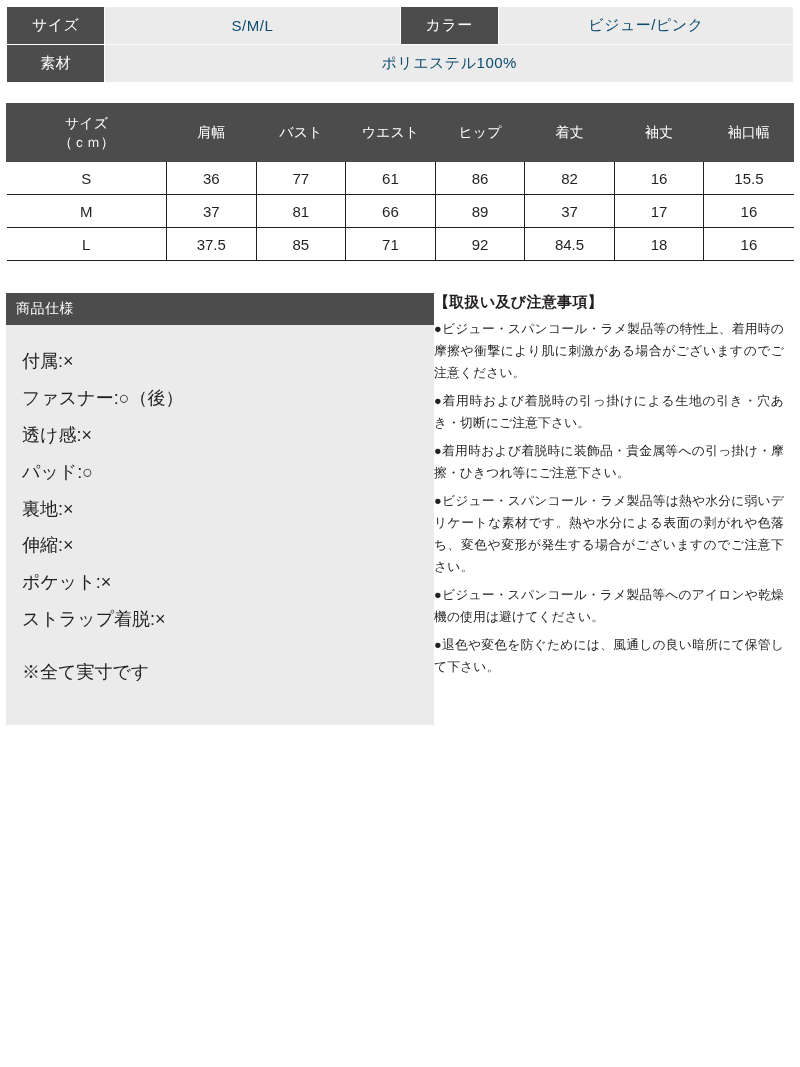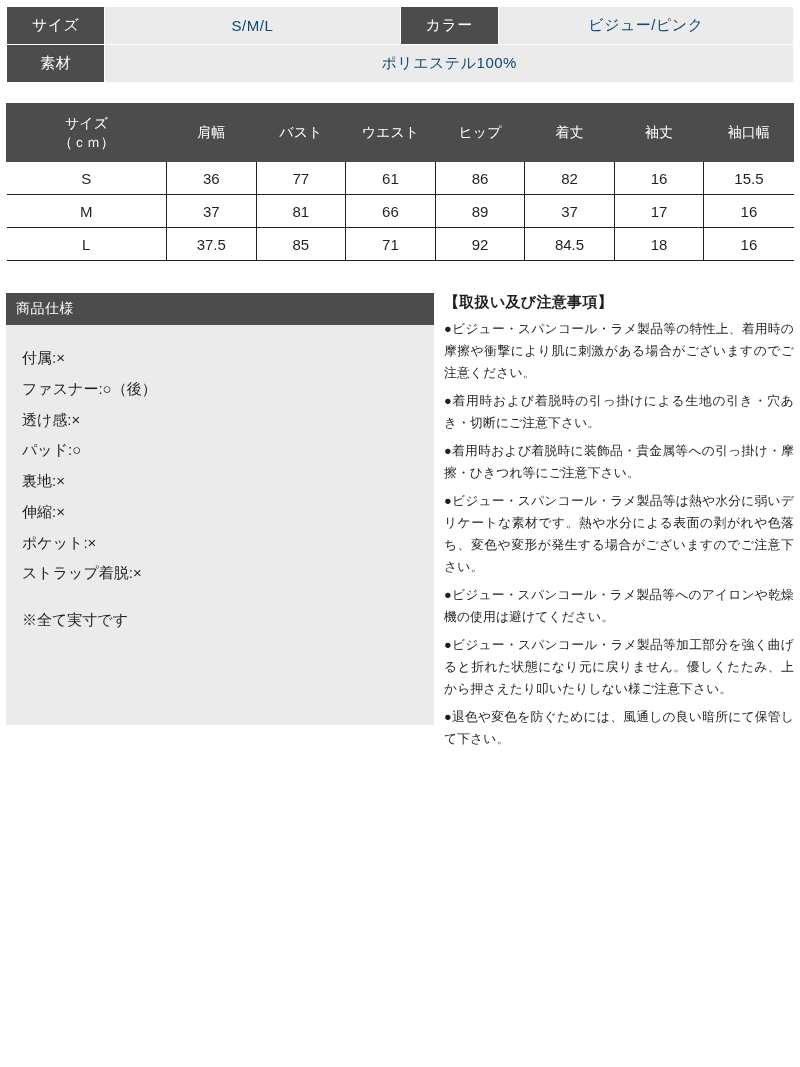--- a/index.html
+++ b/index.html
@@ -85,41 +85,40 @@
   }
   .size-table tbody td {
     background: #ffffff;
   }
 
   
   .cols {
     width: 788px;
     margin: 32px auto 0 auto;
     display: flex;
-    gap: 10px;
     align-items: flex-start;
   }
   .col-left {
     width: 428px;
   }
   .col-right {
     width: 350px;
   }
   .panel-title {
     background: #4c4c4c;
     color: #ffffff;
     font-size: 14px;
     padding: 7px 10px;
     letter-spacing: 0.5px;
   }
   .panel-body {
     background: #ebebeb;
     min-height: 400px;
     padding: 18px 0 20px 16px;
-    font-size: 15px;
+    font-size: 18px;
     line-height: 2.05;
     color: #231f20;
   }
   .panel-body .gap {
     height: 16px;
   }
   .notes-title {
     font-size: 15px;
     font-weight: bold;
     margin-bottom: 6px;
@@ -226,20 +225,19 @@
     </div>
 
     <div class="col-right">
       <div class="notes-title">【取扱い及び注意事項】</div>
       <div class="notes-list">
         <p>●ビジュー・スパンコール・ラメ製品等の特性上、着用時の摩擦や衝撃により肌に刺激がある場合がございますのでご注意ください。</p>
         <p>●着用時および着脱時の引っ掛けによる生地の引き・穴あき・切断にご注意下さい。</p>
         <p>●着用時および着脱時に装飾品・貴金属等への引っ掛け・摩擦・ひきつれ等にご注意下さい。</p>
         <p>●ビジュー・スパンコール・ラメ製品等は熱や水分に弱いデリケートな素材です。熱や水分による表面の剥がれや色落ち、変色や変形が発生する場合がございますのでご注意下さい。</p>
         <p>●ビジュー・スパンコール・ラメ製品等へのアイロンや乾燥機の使用は避けてください。</p>
-        <p>●ビジュー・スパンコール・ラメ製品等加工部分を強く曲げると折れた状態になり元に戻りません。優しくたたみ、上から押さえたり叩いたりしない様ご注意下さい。</p>
         <p>●退色や変色を防ぐためには、風通しの良い暗所にて保管して下さい。</p>
       </div>
     </div>
 
   </div>
 
 </div>
 
 </body></html>

